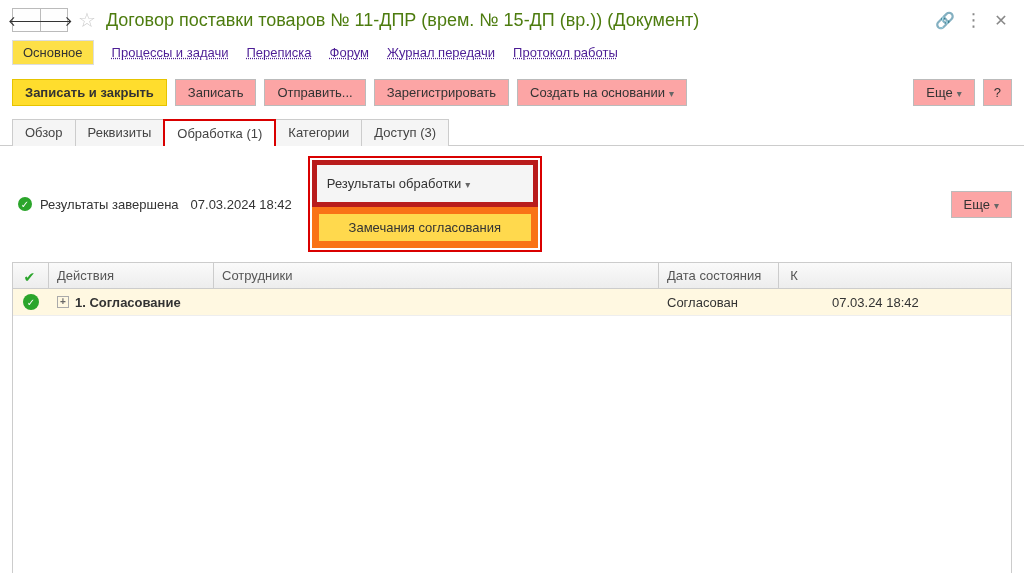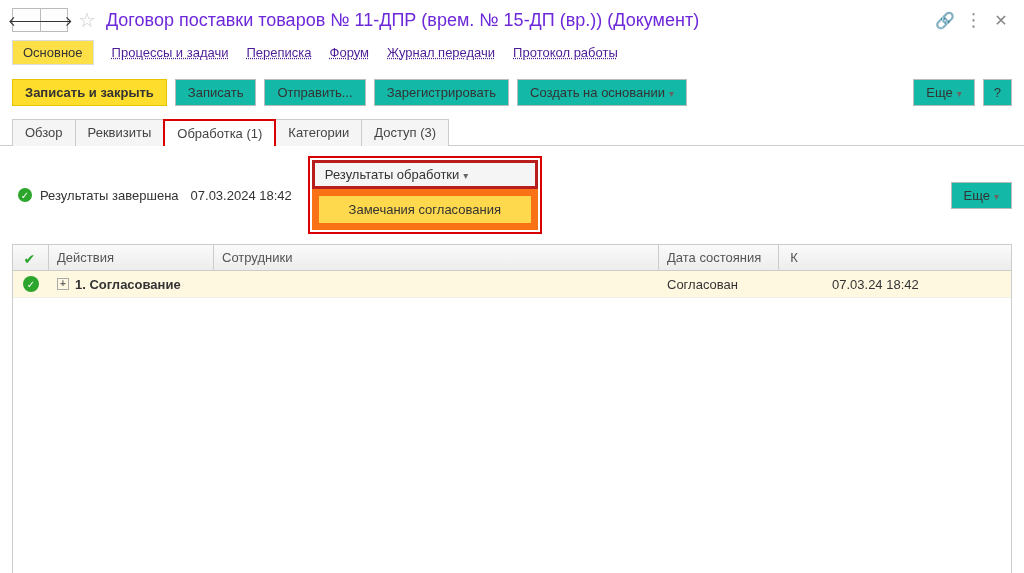--- a/index.html
+++ b/index.html
@@ -28,21 +28,21 @@
     align-items: center;
     justify-content: center;
     cursor: pointer;
     font-size: 14px;
     color: #333;
   }
   .nav-btn:first-child { border-right: none; }
   .star-icon { color: #ccc; font-size: 20px; margin: 0 4px; }
   .title {
     font-size: 18px;
-    color: #6d28d9;
+    color: #4d7c0f;
     flex: 1;
     white-space: nowrap;
   }
   .win-icon {
     width: 22px; height: 22px;
     display: flex; align-items: center; justify-content: center;
     cursor: pointer; color: #888; font-size: 16px;
   }
   .kebab { font-size: 18px; letter-spacing: -1px; }
   .navlinks {
@@ -63,21 +63,21 @@
     cursor: pointer;
   }
   .toolbar {
     display: flex;
     align-items: center;
     padding: 4px 12px 12px 12px;
     gap: 8px;
   }
   .btn {
     border: 1px solid #bbb;
-    background: #14b8a6;
+    background: #fca5a5;
     padding: 5px 12px;
     cursor: pointer;
     font-size: 13px;
     color: #333;
     position: relative;
   }
   .btn.primary {
     background: #ffdd2d;
     border-color: #e6c400;
     font-weight: bold;
@@ -129,23 +129,23 @@
   }
   .status-text { color: #333; }
   .status-date { margin-left: 4px; }
   .dropdown-wrap {
     position: relative;
     margin-left: 8px;
     border: 2px solid #d90000;
     padding: 2px;
   }
   .dropdown-btn {
-    border: 3px solid #b91c1c;
+    border: 5px solid #b91c1c;
     background: #f5f5f5;
-    padding: 4px 10px;
+    padding: 11px 10px;
     cursor: pointer;
     font-size: 13px;
     display: flex;
     align-items: center;
     gap: 4px;
   }
   .dropdown-btn .caret::after { content: "▾"; font-size: 10px; color: #666; }
   .dropdown-menu {
     border: 7px solid #f97316;
     background: #ffd94d;

